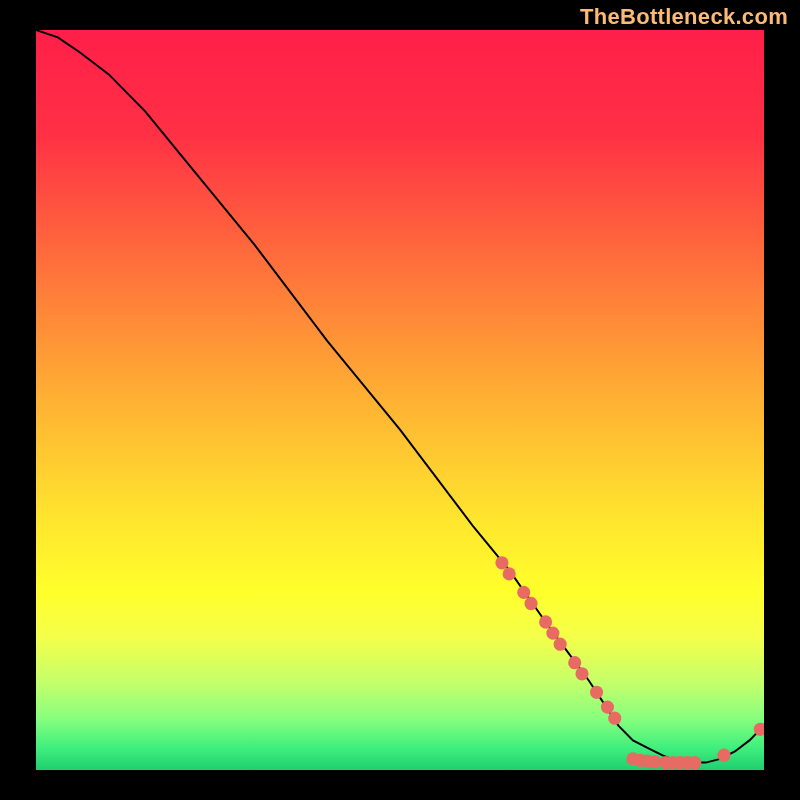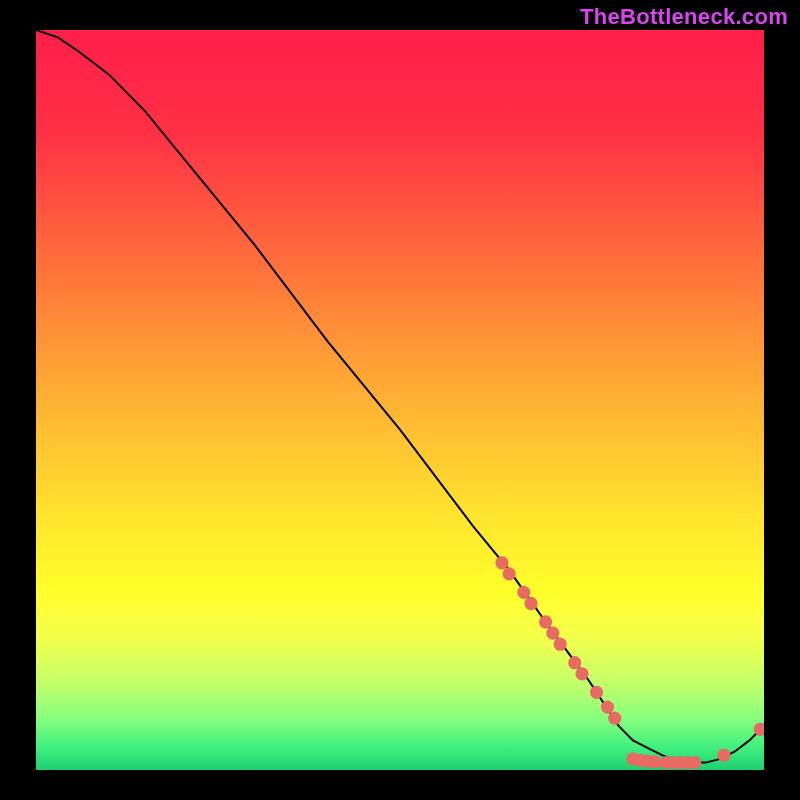--- a/index.html
+++ b/index.html
@@ -13,21 +13,21 @@
   }
   .wrap {
     position: relative;
     width: 800px;
     height: 800px;
   }
   .attribution {
     position: absolute;
     top: 4px;
     right: 12px;
-    color: #d946ef;
+    color: #fdba74;
     font-size: 22px;
     font-weight: 600;
     letter-spacing: 0.3px;
   }
   .plot-area {
     position: absolute;
     left: 36px;
     top: 30px;
     width: 728px;
     height: 740px;

